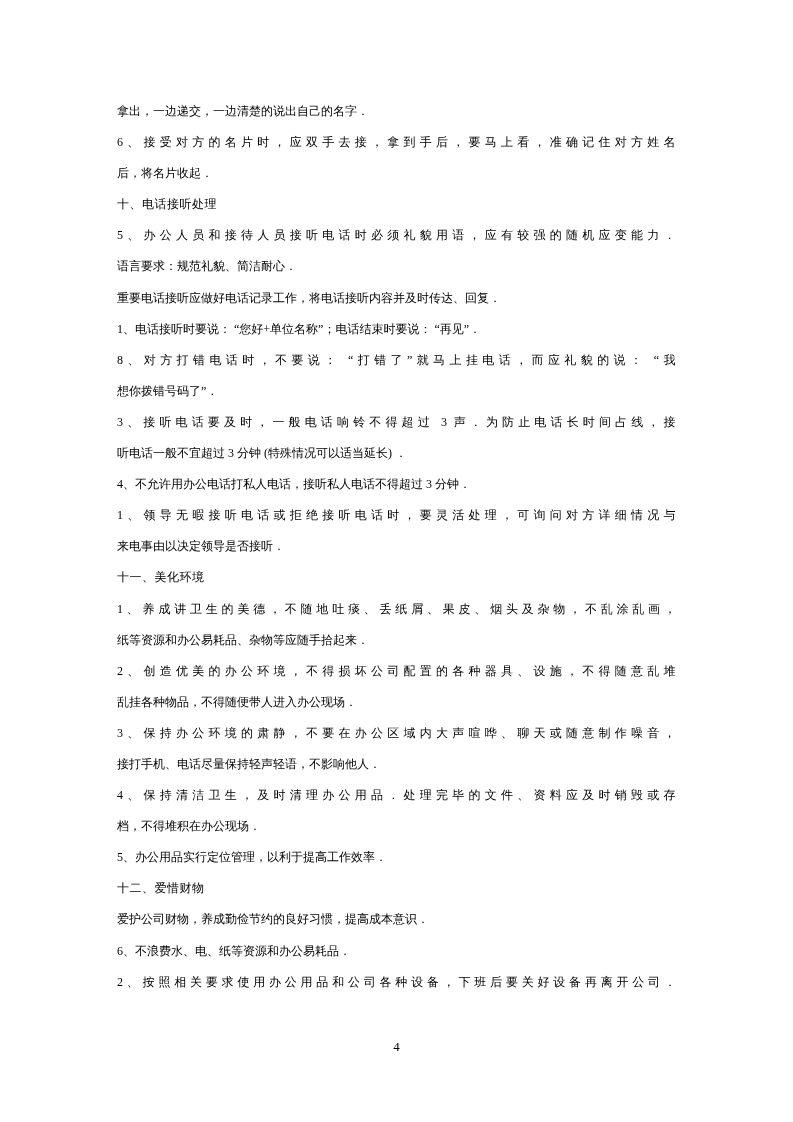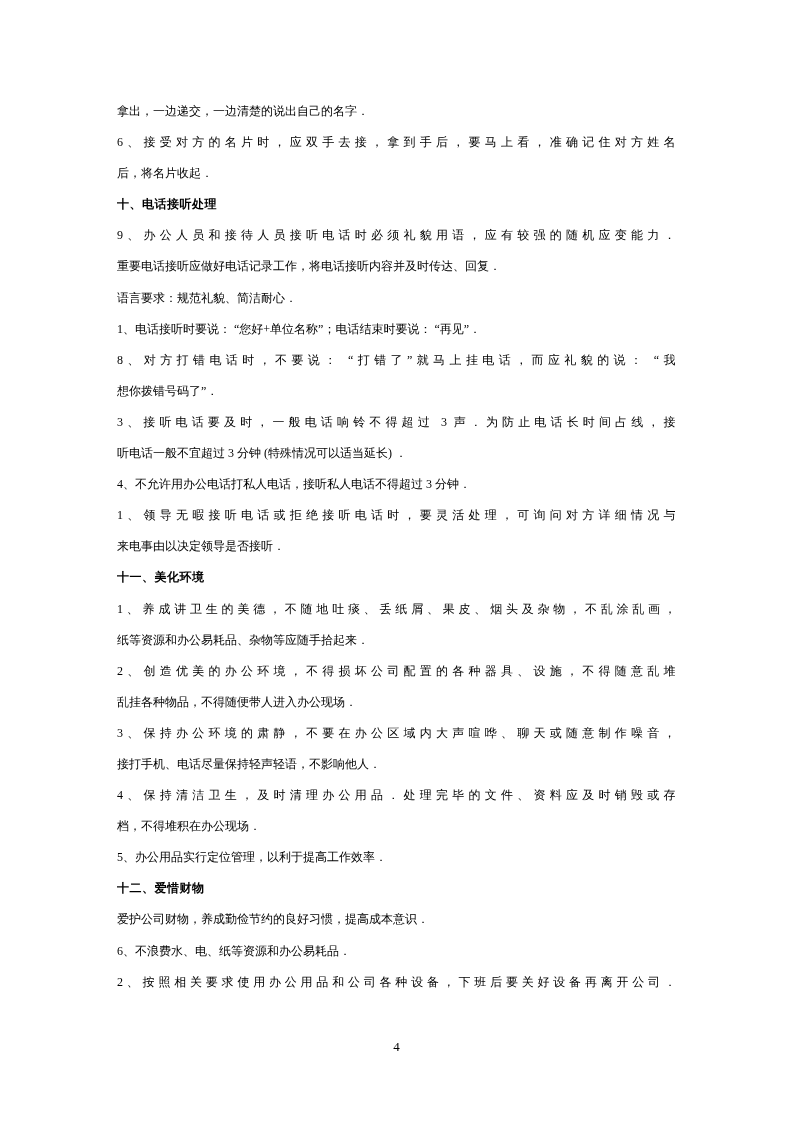--- a/index.html
+++ b/index.html
@@ -25,21 +25,21 @@
   .line {
     font-size: 12px;
     line-height: 31.1px;
     height: 31.1px;
     text-align: left;
     white-space: nowrap;
     overflow: hidden;
     color: #000000;
   }
   .line.heading {
-    font-weight: bold;
+    font-weight: normal;
     letter-spacing: 0.5px;
   }
   
   .line.flush {
     white-space: normal;
     text-align: justify;
     text-align-last: justify;
     letter-spacing: -0.5px;
   }
   
@@ -63,23 +63,23 @@
 </head>
 <body>
 
 <div class="page">
   <div class="content">
 
   <div class="line">拿出，一边递交，一边清楚的说出自己的名字．</div>
       <div class="line flush">6、接受对方的名片时，应双手去接，拿到手后，要马上看，准确记住对方姓名</div>
       <div class="line">后，将名片收起．</div>
       <div class="line heading">十、电话接听处理</div>
-      <div class="line flush">9、办公人员和接待人员接听电话时必须礼貌用语，应有较强的随机应变能力．</div>
+      <div class="line flush">5、办公人员和接待人员接听电话时必须礼貌用语，应有较强的随机应变能力．</div>
+      <div class="line">语言要求：规范礼貌、简洁耐心．</div>
       <div class="line">重要电话接听应做好电话记录工作，将电话接听内容并及时传达、回复．</div>
-      <div class="line">语言要求：规范礼貌、简洁耐心．</div>
       <div class="line">1、电话接听时要说： “您好+单位名称”；电话结束时要说： “再见”．</div>
       <div class="line flush">8、对方打错电话时，不要说： “打错了”就马上挂电话，而应礼貌的说： “我</div>
       <div class="line">想你拨错号码了”．</div>
       <div class="line flush">3、接听电话要及时，一般电话响铃不得超过 3 声．为防止电话长时间占线，接</div>
       <div class="line">听电话一般不宜超过 3 分钟 (特殊情况可以适当延长) ．</div>
       <div class="line">4、不允许用办公电话打私人电话，接听私人电话不得超过 3 分钟．</div>
       <div class="line flush">1、领导无暇接听电话或拒绝接听电话时，要灵活处理，可询问对方详细情况与</div>
       <div class="line">来电事由以决定领导是否接听．</div>
       <div class="line heading">十一、美化环境</div>
       <div class="line flush-wide">1、养成讲卫生的美德，不随地吐痰、丢纸屑、果皮、烟头及杂物，不乱涂乱画，</div>

